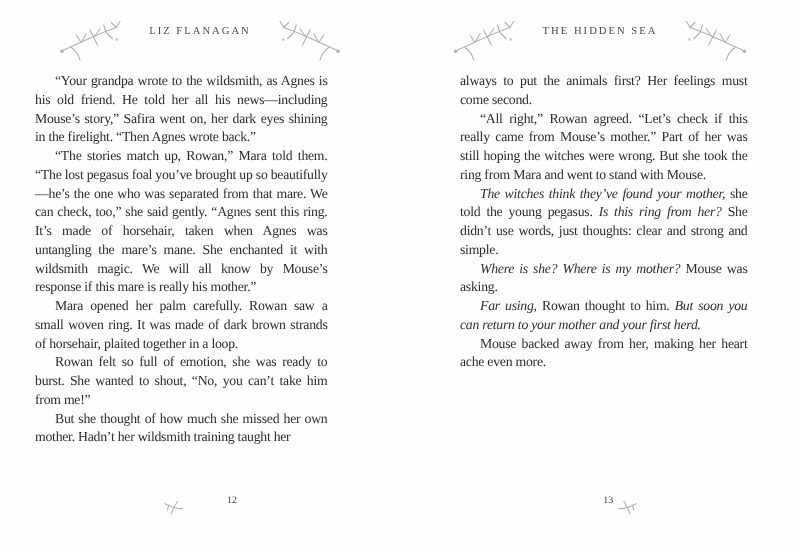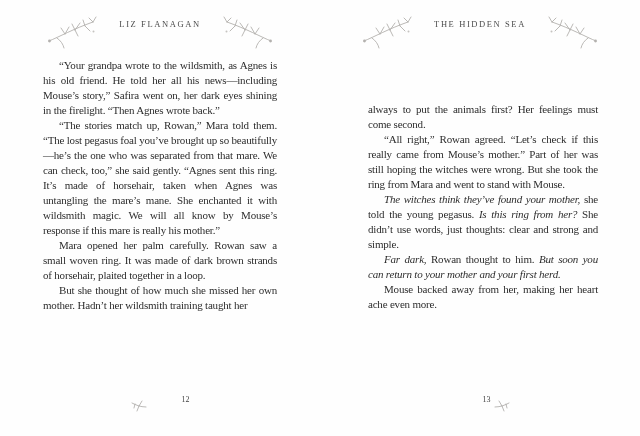--- a/index.html
+++ b/index.html
@@ -41,22 +41,22 @@
   .page-body {
     position: absolute;
     top: 58px;
     text-align: justify;
     font-size: 11px;
     line-height: 15px;
     letter-spacing: -0.2px;
     color: #2d2d2d;
     hyphens: none;
   }
-  .page.left  .page-body { left: 43px; width: 234px; }
-  .page.right .page-body { left: 48px; width: 230px; margin-top: 44px; }
+  .page.left  .page-body { left: 28px; width: 234px; }
+  .page.right .page-body { left: 48px; width: 230px; }
   .page-body p { margin: 0; text-indent: 16px; }
   .page-body p.no-indent { text-indent: 0; }
   .page-body em { }
   
   .page-foot {
     position: absolute;
     bottom: 22px; left: 0; right: 0;
     display: flex;
     align-items: flex-start;
     justify-content: center;
@@ -103,20 +103,21 @@
           <circle cx="2.5" cy="26" r="1.4" fill="#b3b1ae"></circle>
           <circle cx="46.5" cy="16.5" r="1" fill="#c5c3c0"></circle>
         </svg>
       </span>
     </header>
 
     <div class="page-body">
         <p><span>“Your grandpa wrote to the wildsmith, as Agnes is his old friend. He told her all his news—including Mouse’s story,” Safira went on, her dark eyes shining in the firelight. “Then Agnes wrote back.”</span></p>
         <p><span>“The stories match up, Rowan,” Mara told them. “The lost pegasus foal you’ve brought up so beautifully—he’s the one who was separated from that mare. We can check, too,” she said gently. “Agnes sent this ring. It’s made of horsehair, taken when Agnes was untangling the mare’s mane. She enchanted it with wildsmith magic. We will all know by Mouse’s response if this mare is really his mother.”</span></p>
         <p><span>Mara opened her palm carefully. Rowan saw a small woven ring. It was made of dark brown strands of horsehair, plaited together in a loop.</span></p>
+        <p><span>Rowan felt so full of emotion, she was ready to burst. She wanted to shout, “No, you can’t take him from me!”</span></p>
         <p><span>But she thought of how much she missed her own mother. Hadn’t her wildsmith training taught her</span></p>
       </div>
 
     <footer class="page-foot">
       <span class="sprig">
         <svg width="16" height="13" viewBox="0 0 16 13">
           <g fill="none" stroke="#a9a7a4" stroke-width="0.8" stroke-linecap="round">
             <path d="M1,4 C5,6 9,8 15,8"></path>
             <path d="M8,7 L6,12"></path>
             <path d="M8,7 L11,2"></path>
@@ -158,21 +159,22 @@
           <circle cx="2.5" cy="26" r="1.4" fill="#b3b1ae"></circle>
           <circle cx="46.5" cy="16.5" r="1" fill="#c5c3c0"></circle>
         </svg>
       </span>
     </header>
 
     <div class="page-body">
         <p class="no-indent"><span>always to put the animals first? Her feelings must come second.</span></p>
         <p><span>“All right,” Rowan agreed. “Let’s check if this really came from Mouse’s mother.” Part of her was still hoping the witches were wrong. But she took the ring from Mara and went to stand with Mouse.</span></p>
         <p><em>The witches think they’ve found your mother,</em><span> she told the young pegasus. </span><em>Is this ring from her?</em><span> She didn’t use words, just thoughts: clear and strong and simple.</span></p>
-        <p><em>Far dark,</em><span> Rowan thought to him. </span><em>But soon you can return to your mother and your first herd.</em></p>
+        <p><em>Where is she? Where is my mother?</em><span> Mouse was asking.</span></p>
+        <p><em>Far using,</em><span> Rowan thought to him. </span><em>But soon you can return to your mother and your first herd.</em></p>
         <p><span>Mouse backed away from her, making her heart ache even more.</span></p>
       </div>
 
     <footer class="page-foot">
       <span class="page-num">13</span>
       <span class="sprig sprig-mirror">
         <svg width="16" height="13" viewBox="0 0 16 13">
           <g fill="none" stroke="#a9a7a4" stroke-width="0.8" stroke-linecap="round">
             <path d="M1,4 C5,6 9,8 15,8"></path>
             <path d="M8,7 L6,12"></path>

